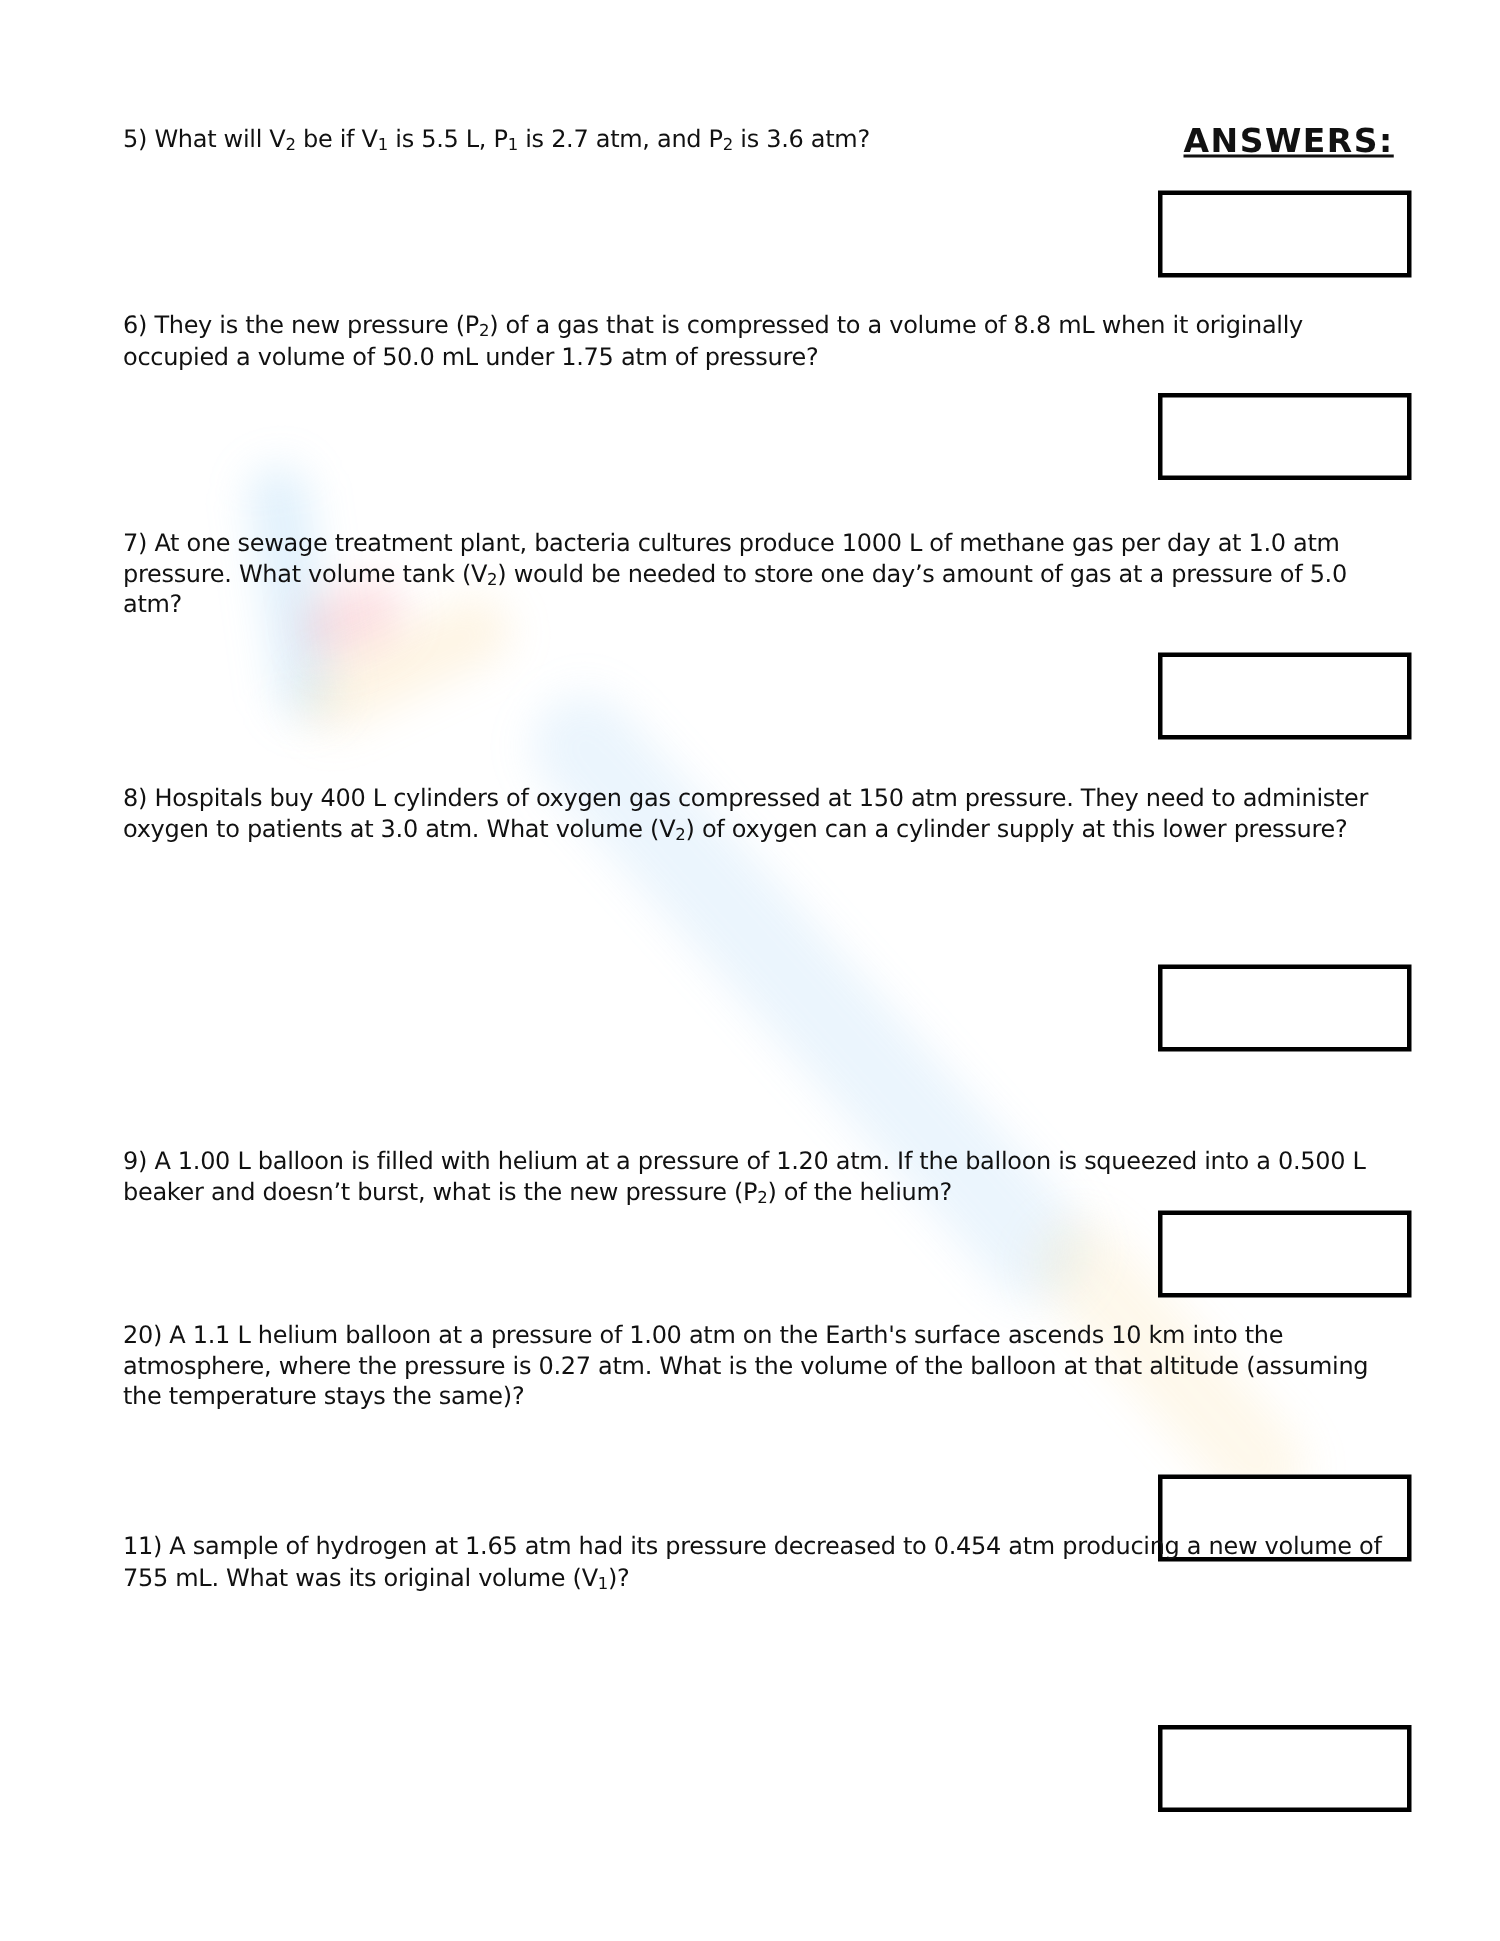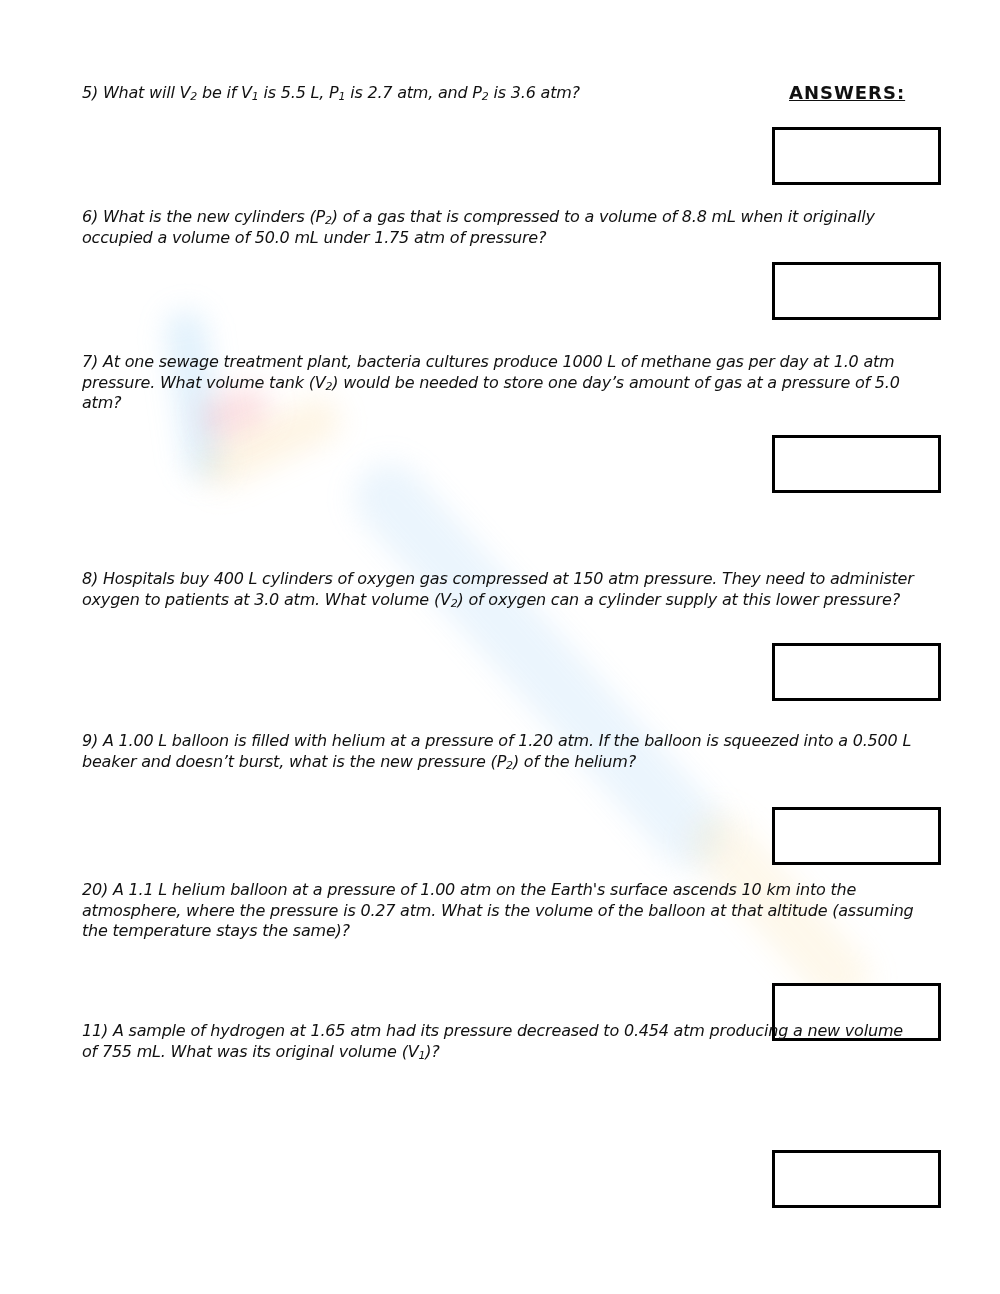--- a/index.html
+++ b/index.html
@@ -30,34 +30,33 @@
     .wm-yellow { left: 195px; top: 420px; width: 150px; height: 45px; background: rgba(250,200,110,0.18); transform: rotate(-25deg); }
     .wm-stripe-blue { left: 280px; top: 630px; width: 520px; height: 70px; background: rgba(130,195,245,0.16); transform: rotate(48deg); }
     .wm-stripe-yellow { left: 660px; top: 880px; width: 240px; height: 60px; background: rgba(250,205,120,0.15); transform: rotate(48deg); }
 
     .content { position: relative; z-index: 1; }
 
     .answers-heading {
       position: absolute;
       left: 789px;
       top: 82px;
-      font-size: 18px;
+      font-size: 22px;
       font-weight: bold;
       text-decoration: underline;
       letter-spacing: 1px;
     }
 
     .question {
       position: absolute;
       left: 82px;
       width: 840px;
       font-size: 16px;
       line-height: 20.5px;
       letter-spacing: -0.2px;
-      font-style: italic;
     }
     .question sub {
       font-size: 11px;
       vertical-align: -2px;
       line-height: 0;
     }
 
     .answer-box {
       position: absolute;
       left: 772px;
@@ -84,37 +83,37 @@
   <div class="answers-heading">ANSWERS:</div>
 
   <div class="question" style="top:83px;">
     <span>5)</span>
     <span><span>What will V</span><sub>2</sub><span> be if V</span><sub>1</sub><span> is 5.5 L, P</span><sub>1</sub><span> is 2.7 atm, and P</span><sub>2</sub><span> is 3.6 atm?</span></span>
   </div>
   <div class="answer-box" style="top:127px;"></div>
 
   <div class="question" style="top:207px;">
     <span>6)</span>
-    <span><span>What is the new cylinders (P</span><sub>2</sub><span>) of a gas that is compressed to a volume of 8.8 mL when it originally occupied a volume of 50.0 mL under 1.75 atm of pressure?</span></span>
+    <span><span>They is the new pressure (P</span><sub>2</sub><span>) of a gas that is compressed to a volume of 8.8 mL when it originally occupied a volume of 50.0 mL under 1.75 atm of pressure?</span></span>
   </div>
   <div class="answer-box" style="top:262px;"></div>
 
   <div class="question" style="top:352px;">
     <span>7)</span>
     <span><span>At one sewage treatment plant, bacteria cultures produce 1000 L of methane gas per day at 1.0 atm pressure.  What volume tank (V</span><sub>2</sub><span>) would be needed to store one day’s amount of gas at a pressure of 5.0 atm?</span></span>
   </div>
   <div class="answer-box" style="top:435px;"></div>
 
-  <div class="question" style="top:569px;">
+  <div class="question" style="top:522px;">
     <span>8)</span>
     <span><span>Hospitals buy 400 L cylinders of oxygen gas compressed at 150 atm pressure.  They need to administer oxygen to patients at 3.0 atm.  What volume (V</span><sub>2</sub><span>) of oxygen can a cylinder supply at this lower pressure?</span></span>
   </div>
   <div class="answer-box" style="top:643px;"></div>
 
-  <div class="question" style="top:731px;">
+  <div class="question" style="top:764px;">
     <span>9)</span>
     <span><span>A 1.00 L balloon is filled with helium at a pressure of 1.20 atm.  If the balloon is squeezed into a 0.500 L beaker and doesn’t burst, what is the new pressure (P</span><sub>2</sub><span>) of the helium?</span></span>
   </div>
   <div class="answer-box" style="top:807px;"></div>
 
   <div class="question" style="top:880px;">
     <span>20)</span>
     <span>A 1.1 L helium balloon at a pressure of 1.00 atm on the Earth's surface ascends 10 km into the atmosphere, where the pressure is 0.27 atm.  What is the volume of the balloon at that altitude (assuming the temperature stays the same)?</span>
   </div>
   <div class="answer-box" style="top:983px;"></div>

